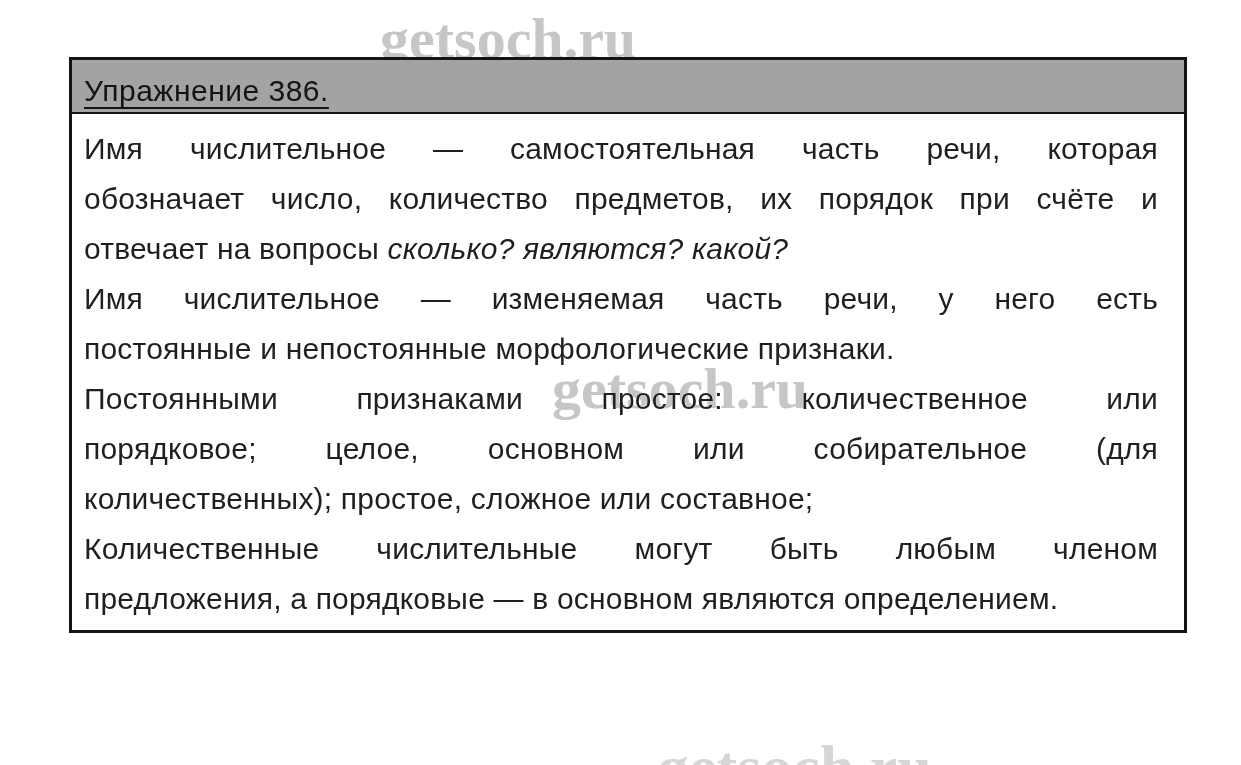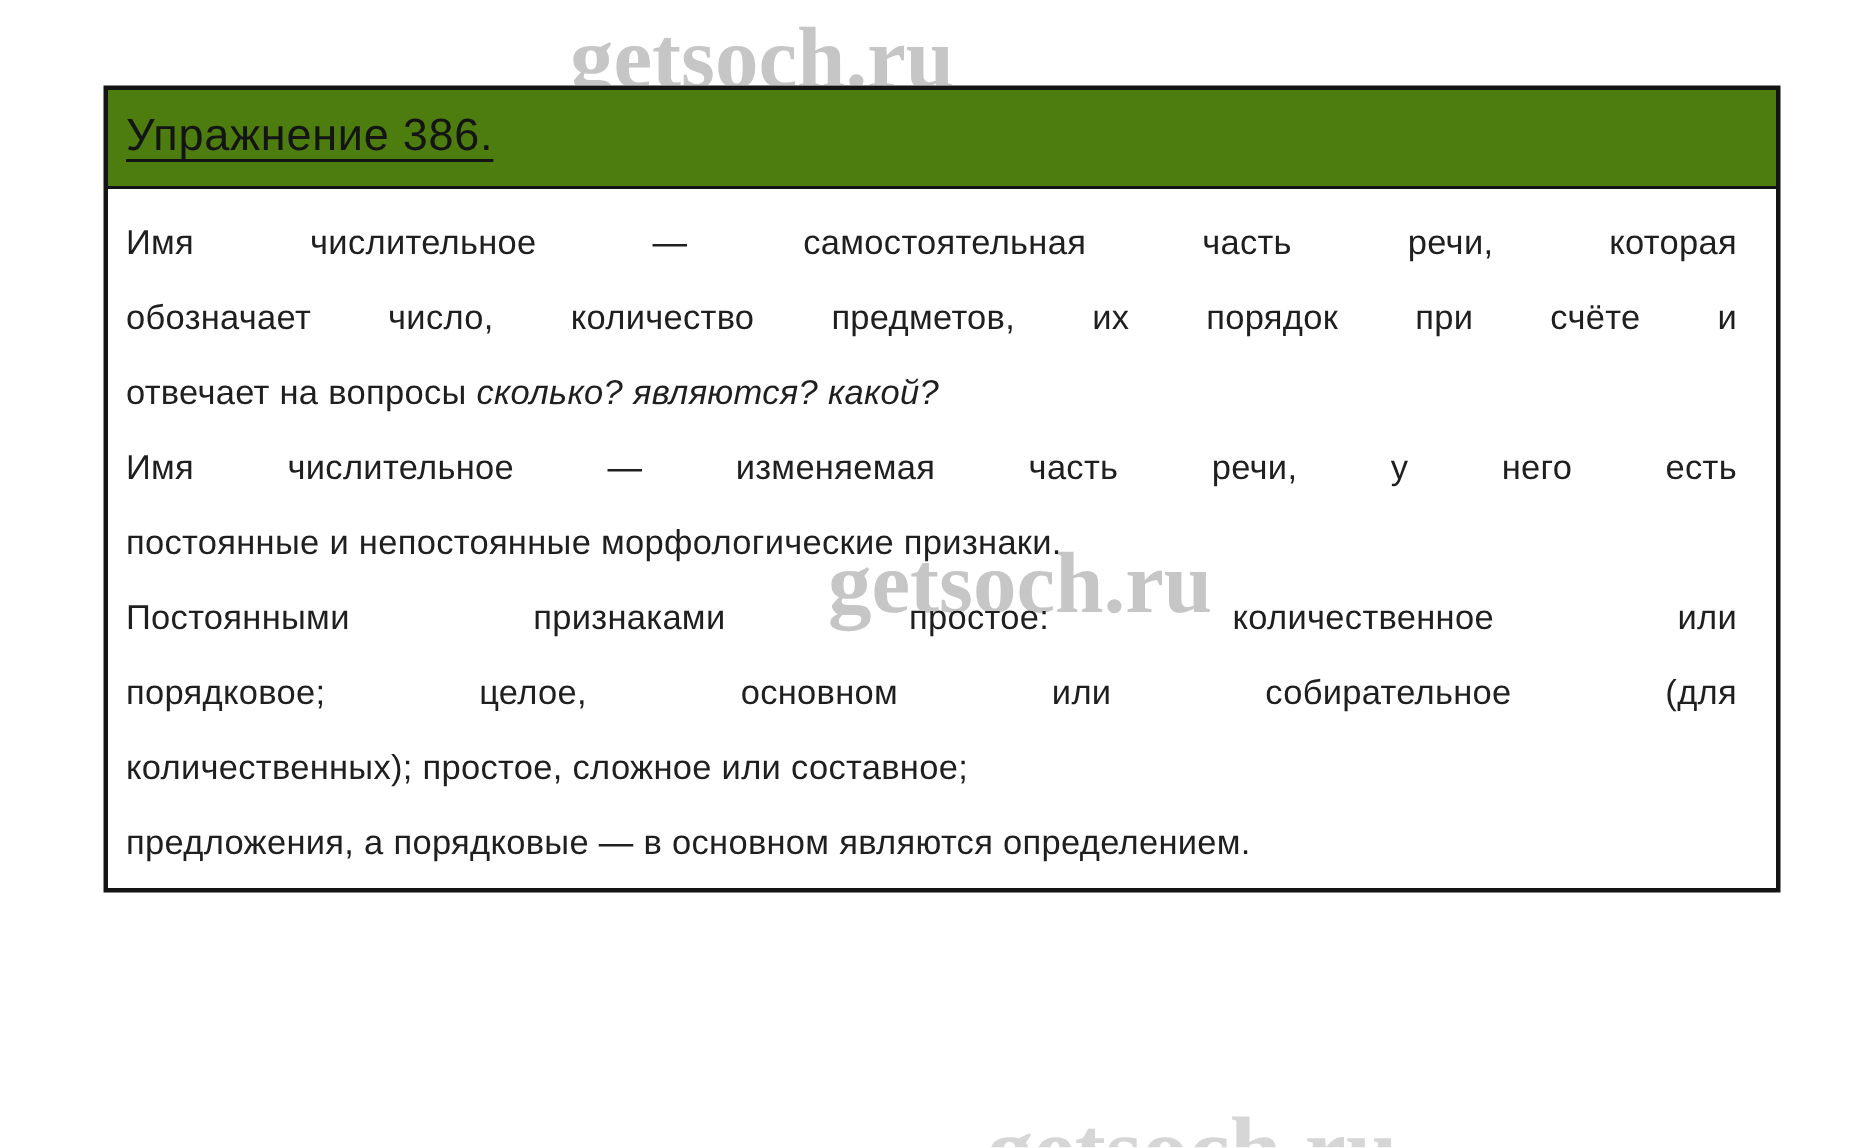--- a/index.html
+++ b/index.html
@@ -37,39 +37,39 @@
     position: absolute;
     left: 69px;
     top: 57px;
     width: 1118px;
     box-sizing: border-box;
     border: 3px solid #141414;
     background: #ffffff;
     z-index: 1;
   }
   .box-header {
-    background: #4d7c0f;
+    background: #a3a3a3;
     border-bottom: 2px solid #141414;
-    height: 66px;
+    height: 54px;
     box-sizing: border-box;
     padding: 14px 12px 0 12px;
   }
   .exercise-title {
     font-size: 30px;
     color: #141414;
     text-decoration: underline;
     text-underline-offset: 6px;
     text-decoration-thickness: 2px;
     letter-spacing: 0.5px;
   }
   .box-body {
     background: #ffffff;
     padding: 10px 26px 6px 12px;
     color: #1f1f1f;
-    font-size: 23px;
+    font-size: 30px;
     line-height: 50px;
     letter-spacing: 0.2px;
   }
   .para { margin: 0; }
   .line {
     text-align: justify;
     text-align-last: justify;
   }
   .line-last {
     text-align: left;
@@ -106,19 +106,20 @@
       </div>
 
       <div class="para">
         <div class="line">Постоянными признаками простое: количественное или</div>
         <div class="line">порядковое; целое, основном или собирательное (для</div>
         <div class="line line-last">количественных); простое, сложное или составное;</div>
       </div>
 
 
       <div class="para">
+        <div class="line">Количественные числительные могут быть любым членом</div>
         <div class="line line-last">предложения, а порядковые — в основном являются определением.</div>
       </div>
 
     </div>
   </div>
 
 </div>
 
 </body></html>

